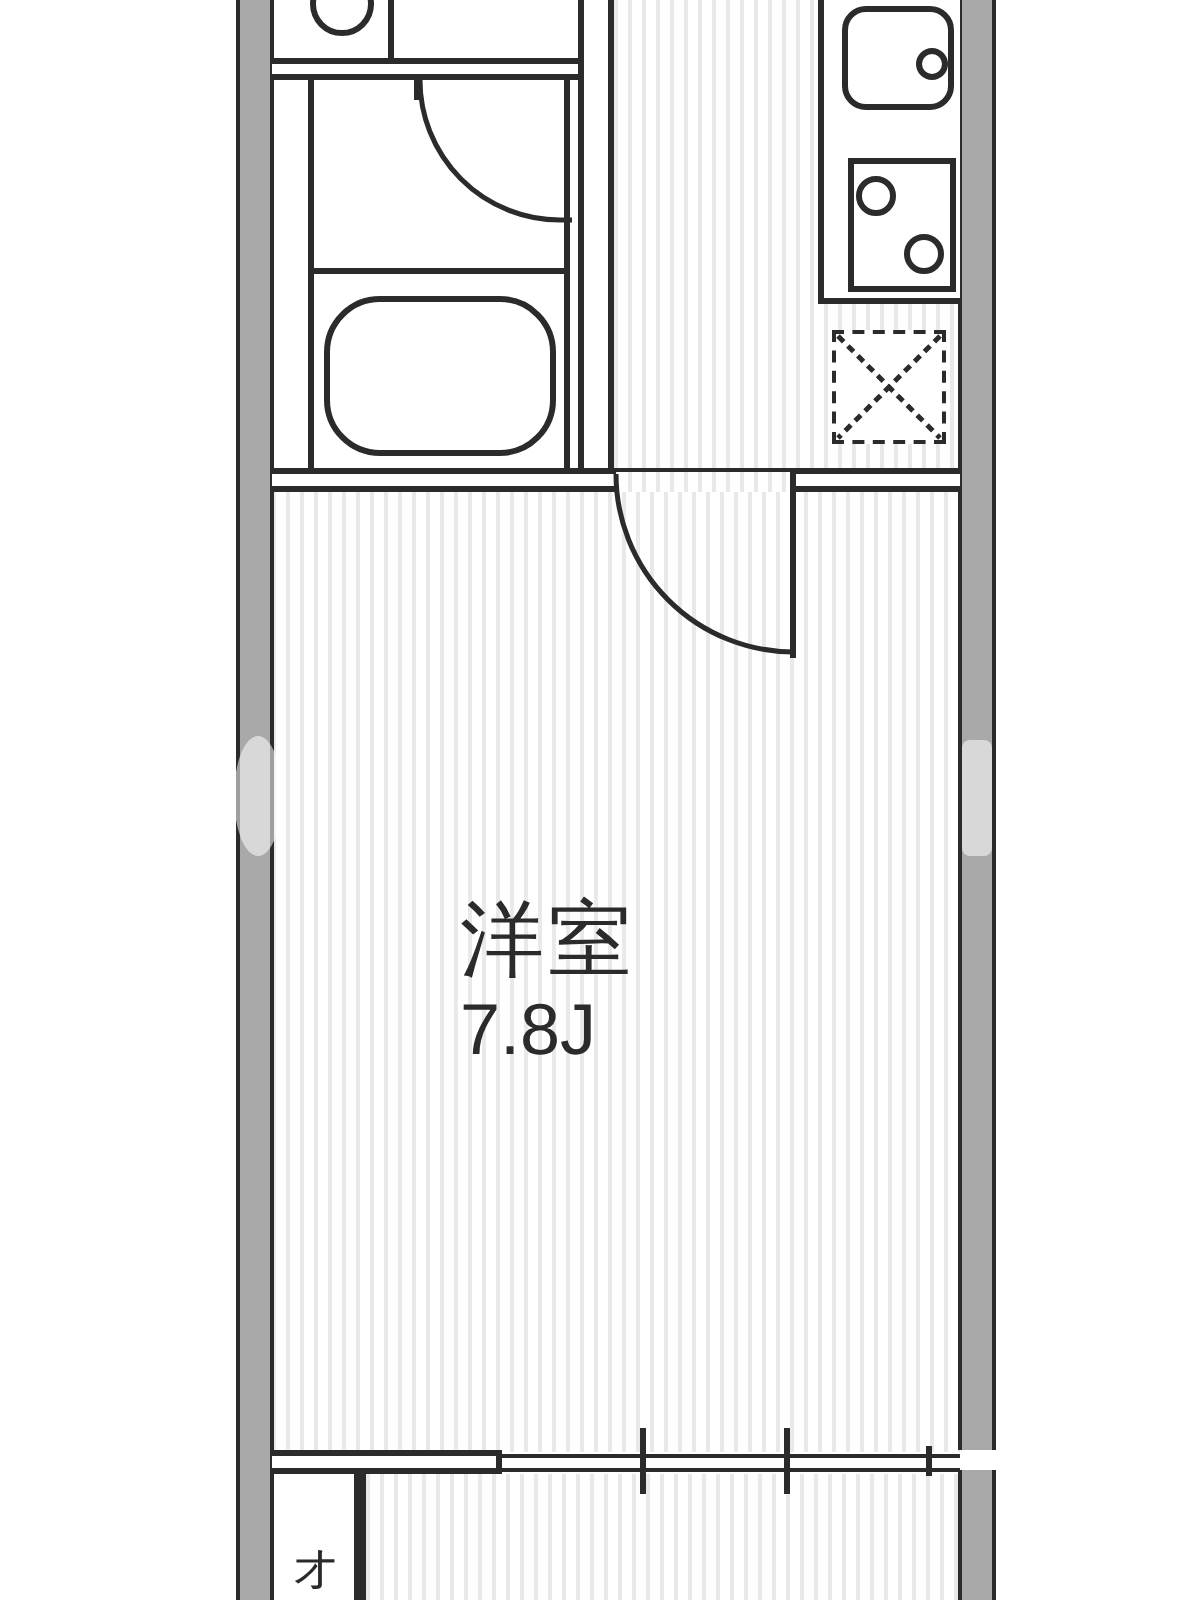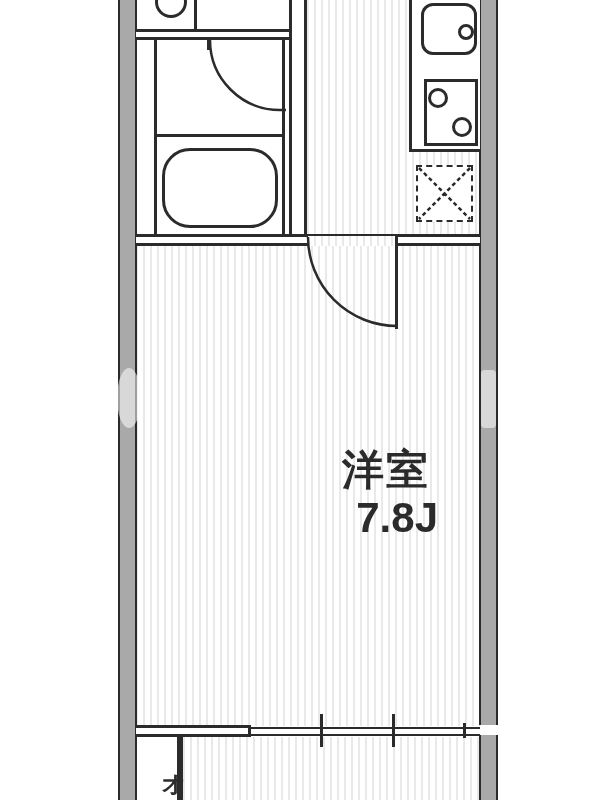--- a/index.html
+++ b/index.html
@@ -21,21 +21,21 @@
   .wall{
     background:var(--wall-fill);
     border-left:2px solid var(--line);
     border-right:2px solid var(--line);
   }
   .line{background:var(--line);}
   .dwall-h{background:#fff;border-top:3px solid var(--line);border-bottom:3px solid var(--line);}
   .dwall-v{background:#fff;border-left:3px solid var(--line);border-right:3px solid var(--line);}
   .fixture{border:3px solid var(--line);background:#fff;}
   .round{border-radius:50%;}
-  .txt{color:var(--text);font-weight:bold;text-align:right;}
+  .txt{color:var(--text);font-weight:normal;text-align:left;}
   .wm{background:rgba(255,255,255,0.55);}
   svg{pointer-events:none;}
 </style>
 </head>
 <body>
 
 <div id="plan">
 
   <div class="stripes" style="left:307px;top:0;width:173px;height:246px"></div>
   <div class="stripes" style="left:136px;top:246px;width:344px;height:480px"></div>
@@ -77,19 +77,19 @@
   <div class="fixture round" style="left:452px;top:117px;width:20px;height:20px"></div>
   <div style="left:416px;top:165px;width:57px;height:57px;background:#fff;border:2px dashed var(--line)"></div>
 
   <svg style="left:0;top:0" width="600" height="800" viewBox="0 0 600 800">
     <path d="M210,40 A70,70 0 0 0 280,110 L286,110" fill="none" stroke="var(--line)" stroke-width="2.5"></path>
     <path d="M308,237 A89,89 0 0 0 397,326" fill="none" stroke="var(--line)" stroke-width="2.5"></path>
     <path d="M419,168 L470,219 M470,168 L419,219" fill="none" stroke="var(--line)" stroke-width="2.5" stroke-dasharray="4 3"></path>
   </svg>
 
   <div class="txt" style="left:230px;top:442px;width:200px;height:48px;font-size:42px;letter-spacing:2px">洋室</div>
-  <div class="txt" style="left:230px;top:494px;width:208px;height:48px;font-size:42px">7.8J</div>
+  <div class="txt" style="left:230px;top:494px;width:208px;height:48px;font-size:36px">7.8J</div>
   <div class="txt" style="left:146px;top:768px;width:40px;height:32px;font-size:24px">オ</div>
 
   <div class="wm" style="left:117px;top:368px;width:24px;height:60px;border-radius:50%"></div>
   <div class="wm" style="left:481px;top:370px;width:15px;height:58px;border-radius:4px"></div>
 
 </div>
 
 </body></html>

